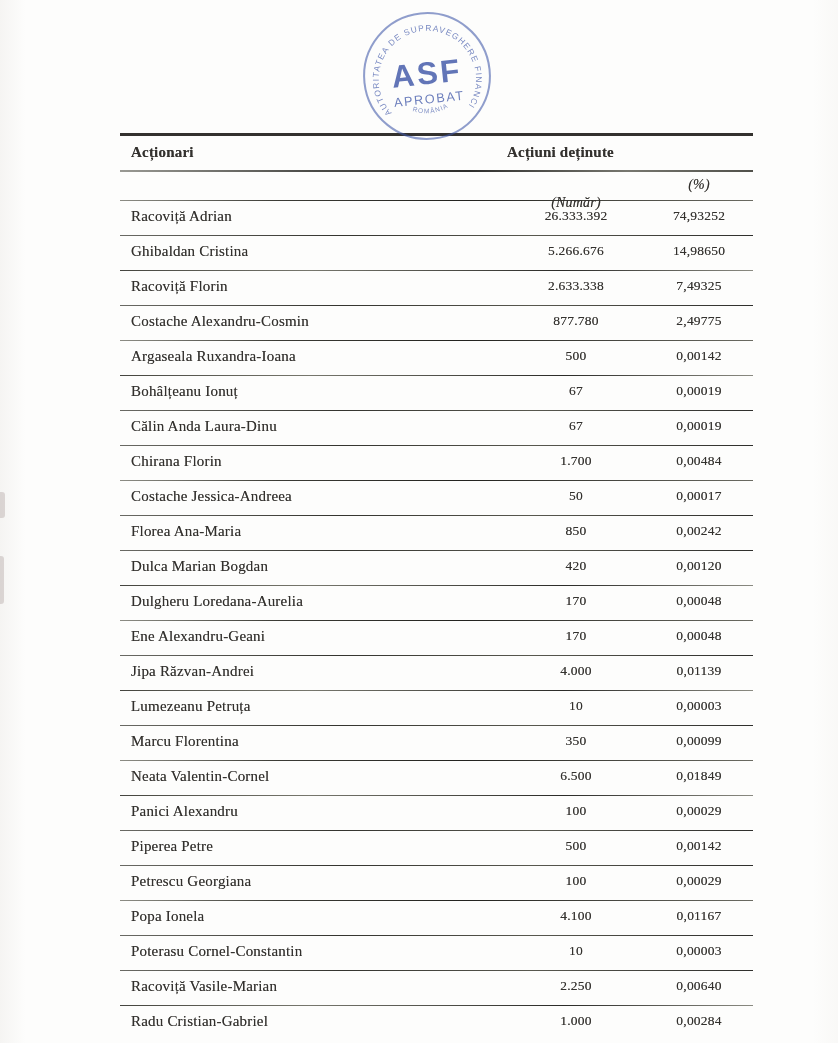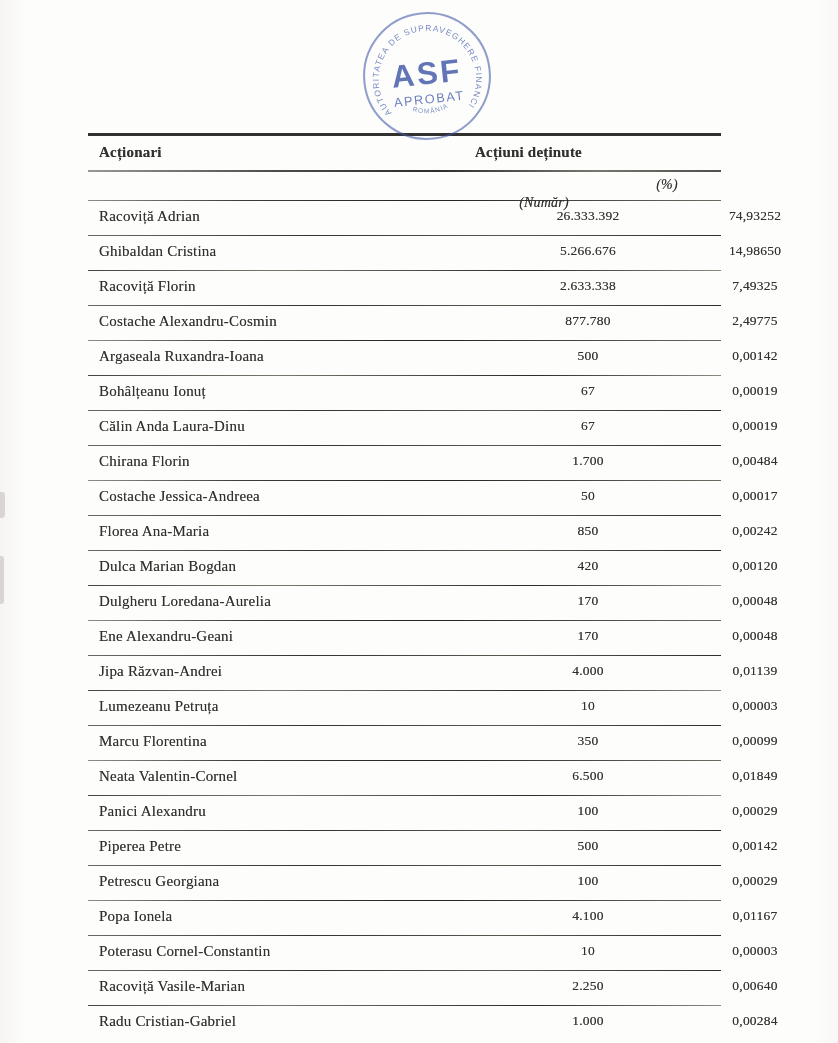--- a/index.html
+++ b/index.html
@@ -15,41 +15,40 @@
   .edge-mark{position:absolute;left:0;background:#b9aeaa;opacity:.45;border-radius:0 3px 3px 0;}
   .edge-mark.m1{top:492px;width:5px;height:26px;}
   .edge-mark.m2{top:556px;width:4px;height:48px;}
 
   
   .stamp{position:absolute;left:356px;top:5px;width:142px;height:142px;z-index:3;
     opacity:.88;filter:blur(.3px);}
 
   
   .doc-table{
-    position:absolute;left:88px;top:133px;width:633px;
+    position:absolute;left:120px;top:133px;width:633px;
     font-size:15px;letter-spacing:.2px;
     text-shadow:0 0 .5px rgba(40,38,35,.55);
   }
   .thead-row{
     display:flex;height:37px;box-sizing:border-box;
     border-top:3px solid;
     border-image:linear-gradient(90deg,#2c2c2a 0%,#1f1f1d 38%,#8a8a84 45%,#55555０ 60%,#3a3a38 100%) 1;
     font-weight:bold;
   }
   .subhead-row{
     display:flex;height:30px;box-sizing:border-box;
     border-top:2px solid;
     border-image:linear-gradient(90deg,#9a9a94 0%,#4c4c48 30%,#2e2e2c 55%,#77776f 80%,#50504a 100%) 1;
     font-style:italic;font-size:14px;
   }
   .row{
     display:flex;height:35px;box-sizing:border-box;
     border-top:1.8px solid;
     border-image:linear-gradient(90deg,#6a6a64 0%,#34342f 35%,#58584f 65%,#2f2f2c 100%) 1;
-    gap:44px;
   }
   .row:nth-child(3n){border-image:linear-gradient(90deg,#45453f 0%,#77776d 30%,#2b2b28 70%,#8b8b82 100%) 1;}
   .row:nth-child(4n+1){border-image:linear-gradient(90deg,#8d8d85 0%,#3c3c36 25%,#23231f 55%,#6b6b62 100%) 1;}
 
   .cell-name{flex:0 0 387px;padding:7px 0 0 11px;box-sizing:border-box;white-space:nowrap;overflow:hidden;}
   .cell-num{flex:0 0 138px;padding-top:7px;text-align:center;font-size:13.5px;}
   .cell-pct{flex:0 0 108px;padding-top:7px;text-align:center;font-size:13.5px;font-family:Liberation Serif, serif;}
 
   .head-name{flex:0 0 387px;padding:8px 0 0 11px;box-sizing:border-box;}
   .head-shares{flex:0 0 246px;padding-top:8px;}

